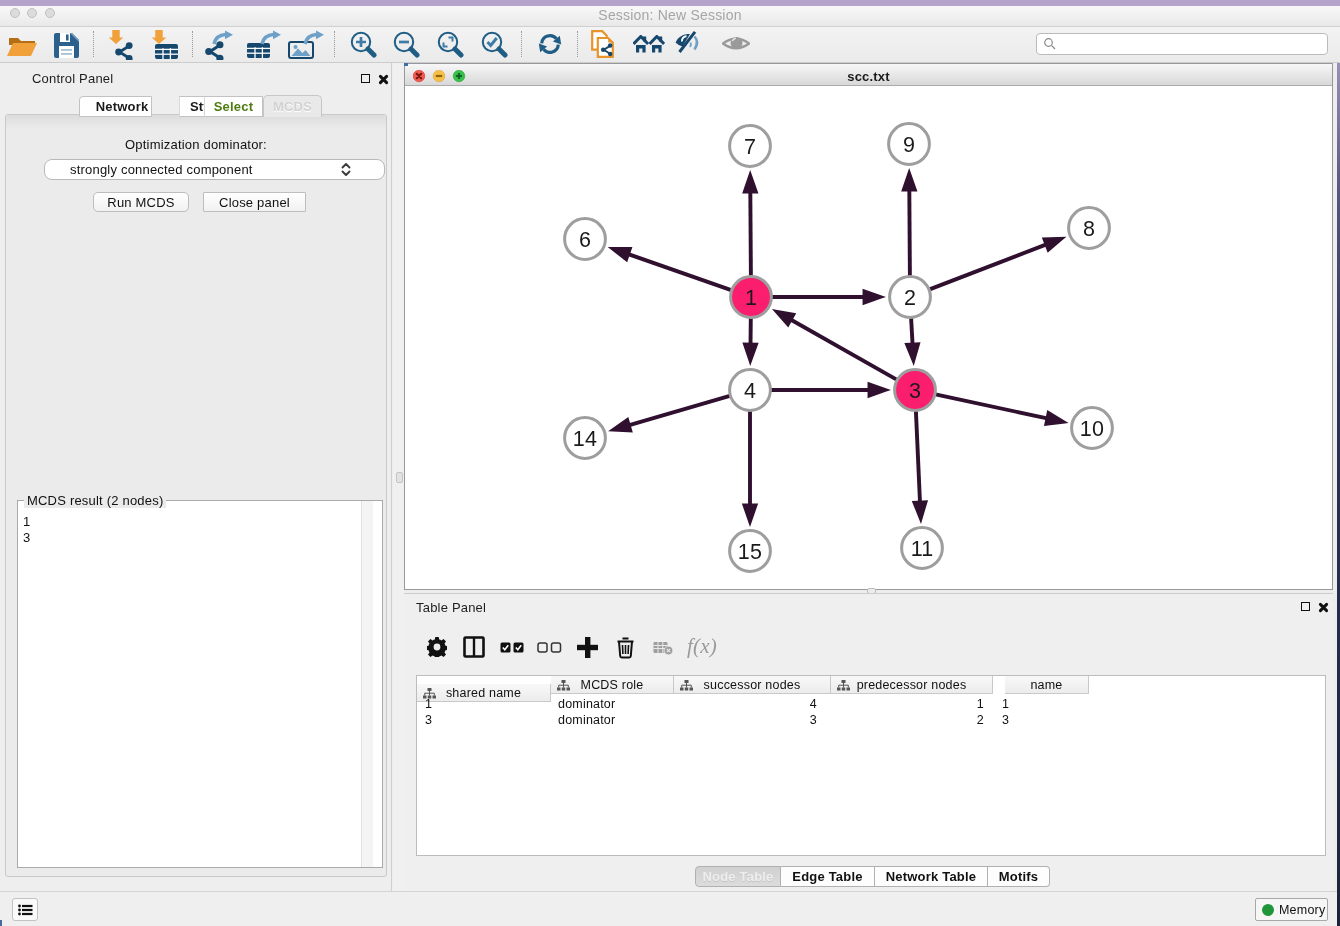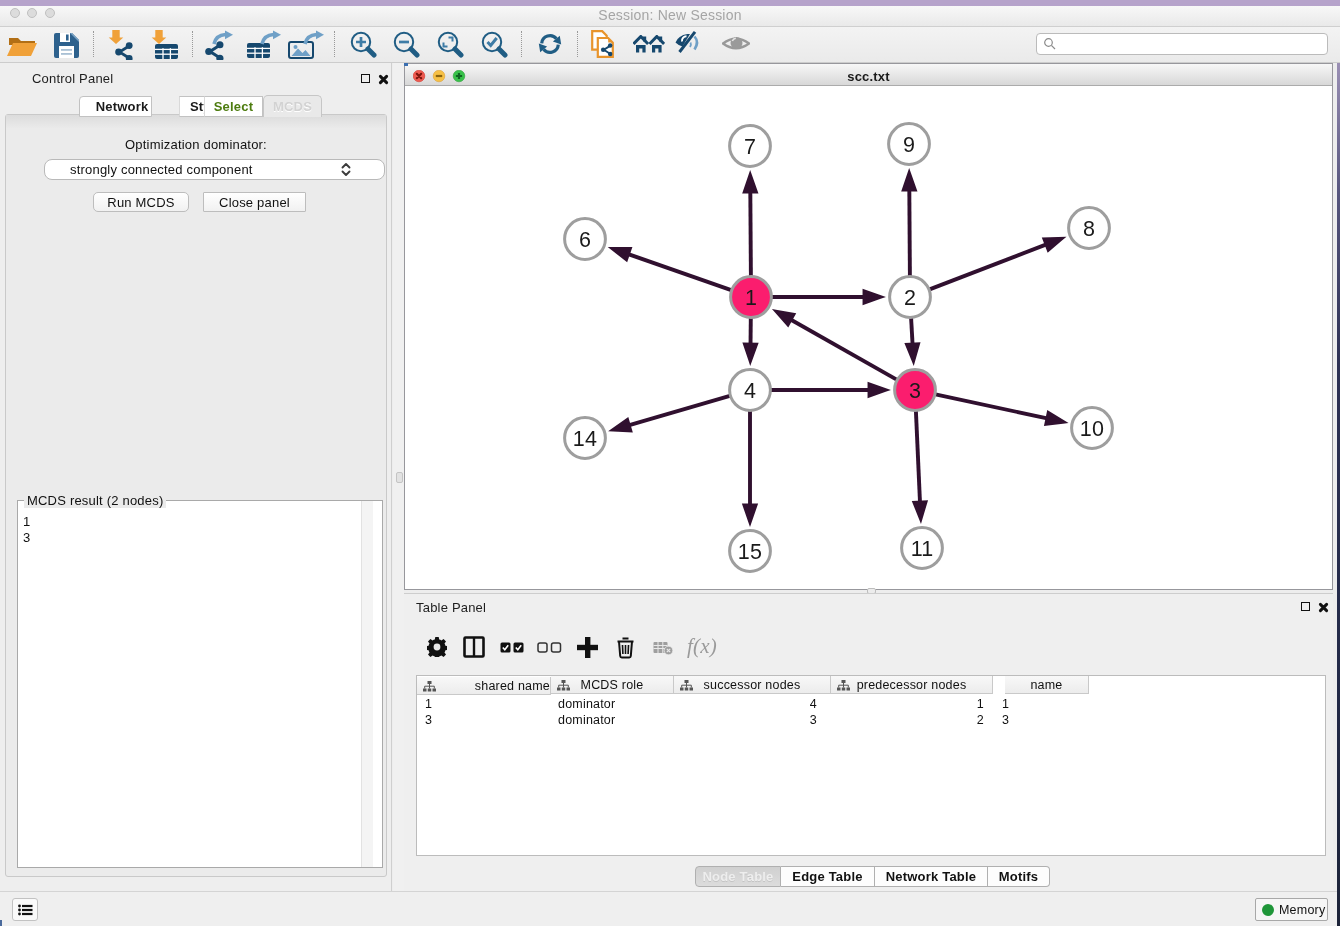--- a/index.html
+++ b/index.html
@@ -306,21 +306,21 @@
       <line x1="0.5" y1="8.5" x2="14.5" y2="8.5"></line>
       <line x1="5" y1="2" x2="5" y2="13"></line>
       <line x1="9.8" y1="2" x2="9.8" y2="13"></line>
     </g>
     <circle cx="15.5" cy="10.5" r="4.3" fill="#9e9e9e" stroke="#e9e9e9" stroke-width="0.8"></circle>
     <path d="M13.8 8.8 l3.4 3.4 M17.2 8.8 l-3.4 3.4" stroke="#e9e9e9" stroke-width="1.2"></path>
   </svg>
 <div class="abs" style="left:687px;top:634px;font-family:'Liberation Serif',serif;font-style:italic;font-size:21px;color:#9a9a9a;">f(x)</div>
 <div class="abs" style="left:416px;top:675px;width:910px;height:181px;background:#ffffff;border:1px solid #bcbcbc;"></div>
 <div class="abs" style="left:417px;top:676px;width:660px;height:18px;">
-    <div class="abs" style="left:0px;top:1px;width:134px;height:18px;background:linear-gradient(#f8f8f8,#ececec);border-right:1px solid #c9c9c9;border-bottom:1px solid #c9c9c9;font-size:12.5px;color:#111;text-align:right;line-height:18px;"><svg width="13" height="11" viewBox="0 0 13 11" style="position:absolute;left:6px;top:4px;">
+    <div class="abs" style="left:0px;top:8px;width:134px;height:18px;background:linear-gradient(#f8f8f8,#ececec);border-right:1px solid #c9c9c9;border-bottom:1px solid #c9c9c9;font-size:12.5px;color:#111;text-align:center;line-height:18px;"><svg width="13" height="11" viewBox="0 0 13 11" style="position:absolute;left:6px;top:4px;">
         <g fill="#555">
           <rect x="4.5" y="0" width="4" height="3"></rect>
           <rect x="0" y="7.5" width="3.5" height="3"></rect>
           <rect x="4.75" y="7.5" width="3.5" height="3"></rect>
           <rect x="9.5" y="7.5" width="3.5" height="3"></rect>
         </g>
         <path d="M6.5 3 v2.2 M1.7 7.5 v-2.3 h9.6 v2.3 M6.5 5 v2.5" stroke="#555" stroke-width="1" fill="none"></path>
       </svg>shared name</div>
     <div class="abs" style="left:134px;top:0;width:123px;height:18px;background:linear-gradient(#f8f8f8,#ececec);border-right:1px solid #c9c9c9;border-bottom:1px solid #c9c9c9;font-size:12.5px;color:#111;text-align:center;line-height:18px;"><svg width="13" height="11" viewBox="0 0 13 11" style="position:absolute;left:6px;top:4px;">
         <g fill="#555">

